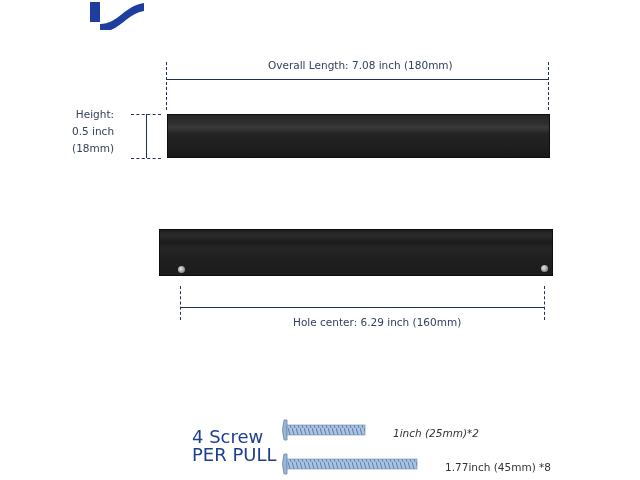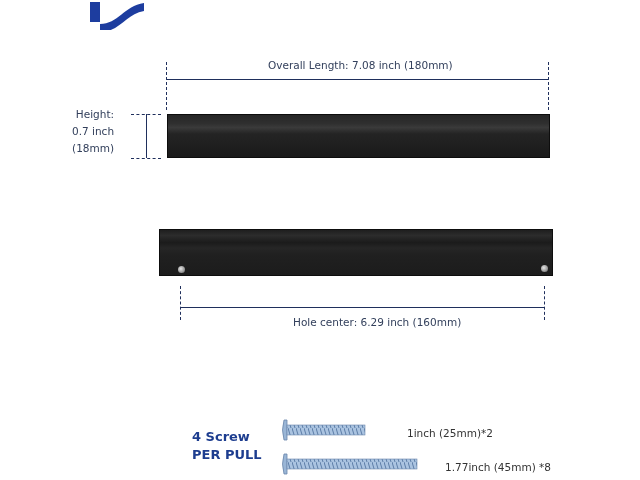--- a/index.html
+++ b/index.html
@@ -19,39 +19,39 @@
   }
   .handle-bottom {
     left: 159px; top: 229px; width: 394px; height: 47px;
     background: linear-gradient(to bottom, #1e1e1e 0%, #2c2c2c 12%, #1b1b1b 28%, #262626 40%, #202020 55%, #1c1c1c 100%);
     border: 1px solid #0d0d0d; box-sizing: border-box;
   }
   .screw-hole {
     width: 7px; height: 7px; border-radius: 50%;
     background: radial-gradient(circle at 40% 40%, #e6e6e6, #8a8a8a 70%);
   }
-  .screw-title { left: 192px; top: 428px; font-size: 13px; font-weight: bold; color: #1d3d8f; line-height: 18px; }
+  .screw-title { left: 192px; top: 428px; font-size: 18px; font-weight: normal; color: #1d3d8f; line-height: 18px; }
   .screw-label { font-size: 10.5px; color: #333333; white-space: nowrap; }
 </style>
 </head>
 <body>
 
 <svg class="abs logo" viewBox="0 0 70 30">
   <rect x="2" y="2" width="10" height="20" fill="#1d3d9f"></rect>
   <path d="M12 24 C30 24 36 6 56 3 L56 11 C38 14 32 32 12 32 Z" fill="#1d3d9f"></path>
 </svg>
 
 <div class="abs vdash" style="left:166px; top:62px; height:48px;"></div>
 <div class="abs vdash" style="left:548px; top:62px; height:48px;"></div>
 <div class="abs hline" style="left:167px; top:79px; width:382px;"></div>
 <div class="abs dim-text" style="left:268px; top:59px;text-align:center;">Overall Length: 7.08 inch (180mm)</div>
 
 <div class="abs dim-text" style="left:72px; top:106px; line-height:17px;text-align:right;">
   <div>Height:</div>
-  <div>0.7 inch</div>
+  <div>0.5 inch</div>
   <div>(18mm)</div>
 </div>
 <div class="abs hline" style="left:131px; top:114px; width:30px; border-top:1.5px dashed #1f2f5c;"></div>
 <div class="abs hline" style="left:131px; top:158px; width:30px; border-top:1.5px dashed #1f2f5c;"></div>
 <div class="abs" style="left:146px; top:114px; width:0; height:44px; border-left:1.5px solid #1f2f5c;"></div>
 
 <div class="abs handle-top"></div>
 
 <div class="abs handle-bottom">
   <div class="abs screw-hole" style="left:18px; top:36px;"></div>
@@ -71,21 +71,21 @@
 <svg class="abs" style="left:280px; top:418px;" width="90" height="24" viewBox="0 0 90 24">
   <defs>
     <pattern id="thread1" width="4" height="10" patternUnits="userSpaceOnUse">
       <rect width="4" height="10" fill="#aac3e0"></rect>
       <line x1="0" y1="0" x2="3" y2="10" stroke="#5d7ea8" stroke-width="1"></line>
     </pattern>
   </defs>
   <path d="M4 2 Q1 12 4 22 L7 22 L7 2 Z" fill="#9ab6d6" stroke="#6b86ab" stroke-width="0.8"></path>
   <rect x="7" y="7" width="78" height="10" fill="url(#thread1)" stroke="#6b86ab" stroke-width="0.6"></rect>
 </svg>
-<div class="abs screw-label" style="left:407px; top:427px;">1inch  (25mm)*2</div>
+<div class="abs screw-label" style="left:393px; top:427px;font-style:italic;">1inch  (25mm)*2</div>
 
 <svg class="abs" style="left:280px; top:452px;" width="140" height="24" viewBox="0 0 140 24">
   <defs>
     <pattern id="thread2" width="4" height="10" patternUnits="userSpaceOnUse">
       <rect width="4" height="10" fill="#aac3e0"></rect>
       <line x1="0" y1="0" x2="3" y2="10" stroke="#5d7ea8" stroke-width="1"></line>
     </pattern>
   </defs>
   <path d="M4 2 Q1 12 4 22 L7 22 L7 2 Z" fill="#9ab6d6" stroke="#6b86ab" stroke-width="0.8"></path>
   <rect x="7" y="7" width="130" height="10" fill="url(#thread2)" stroke="#6b86ab" stroke-width="0.6"></rect>

